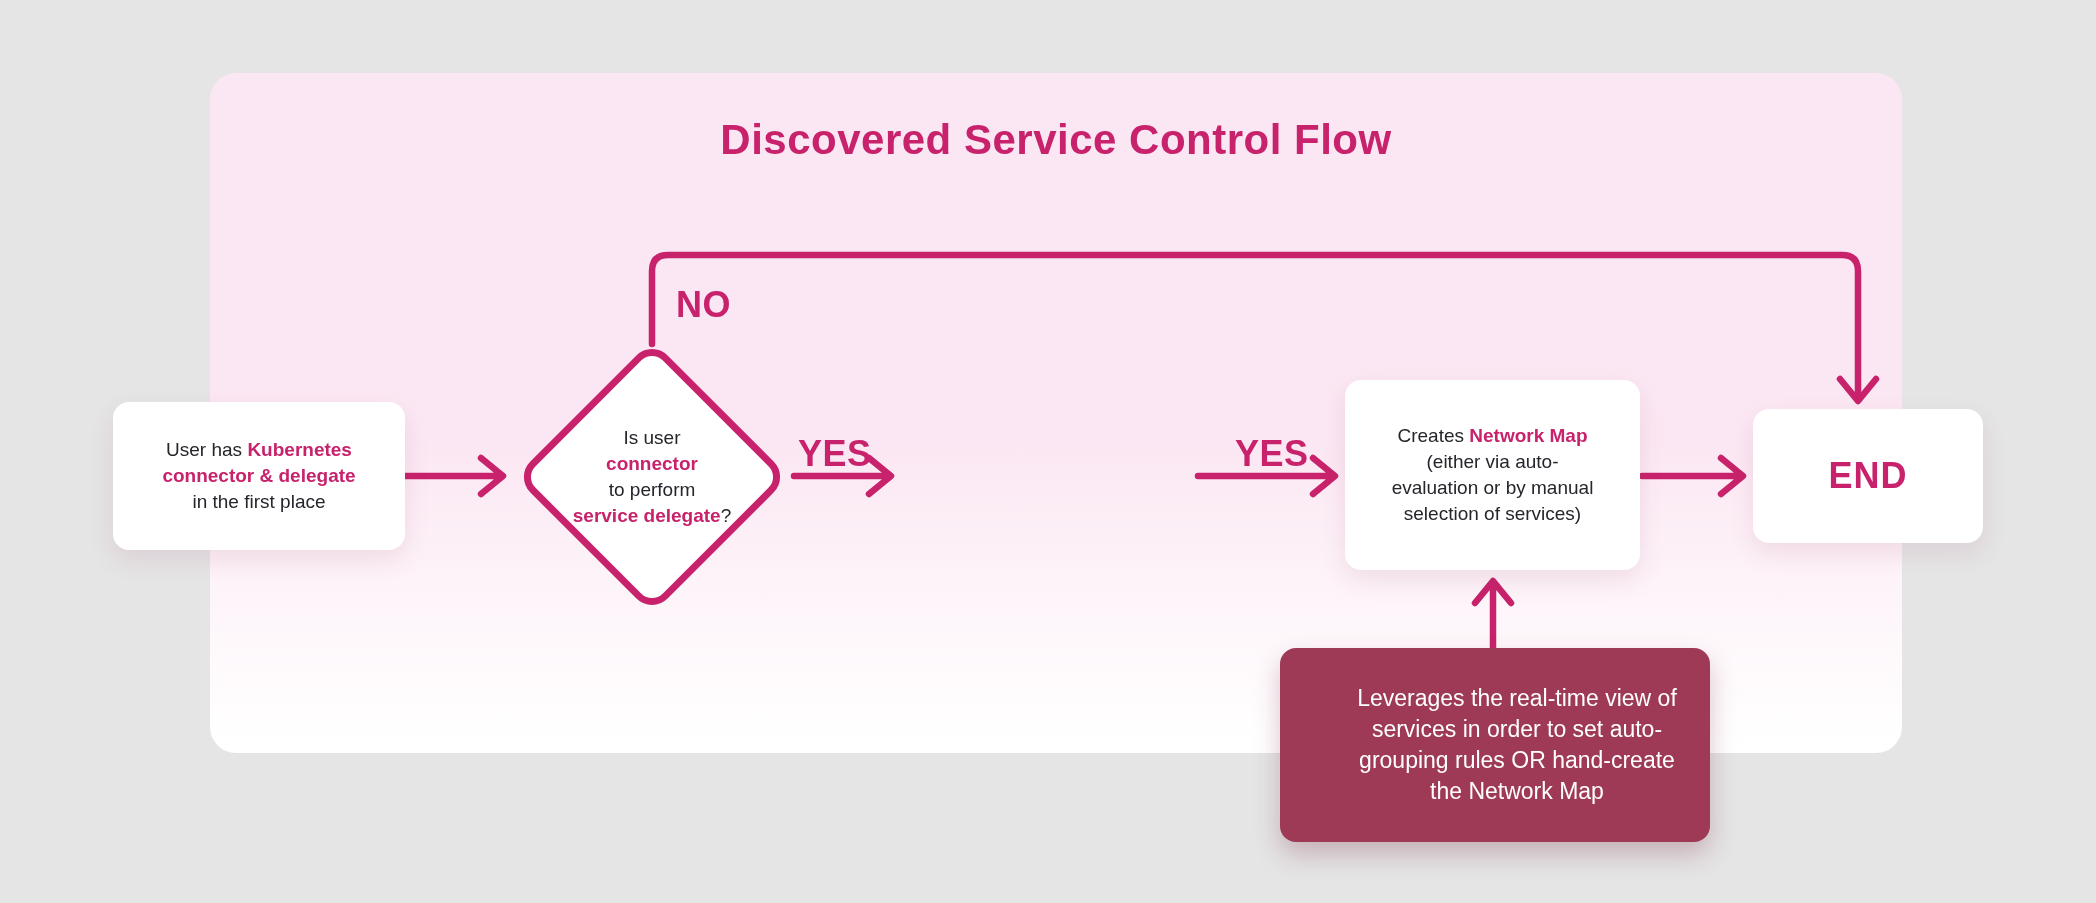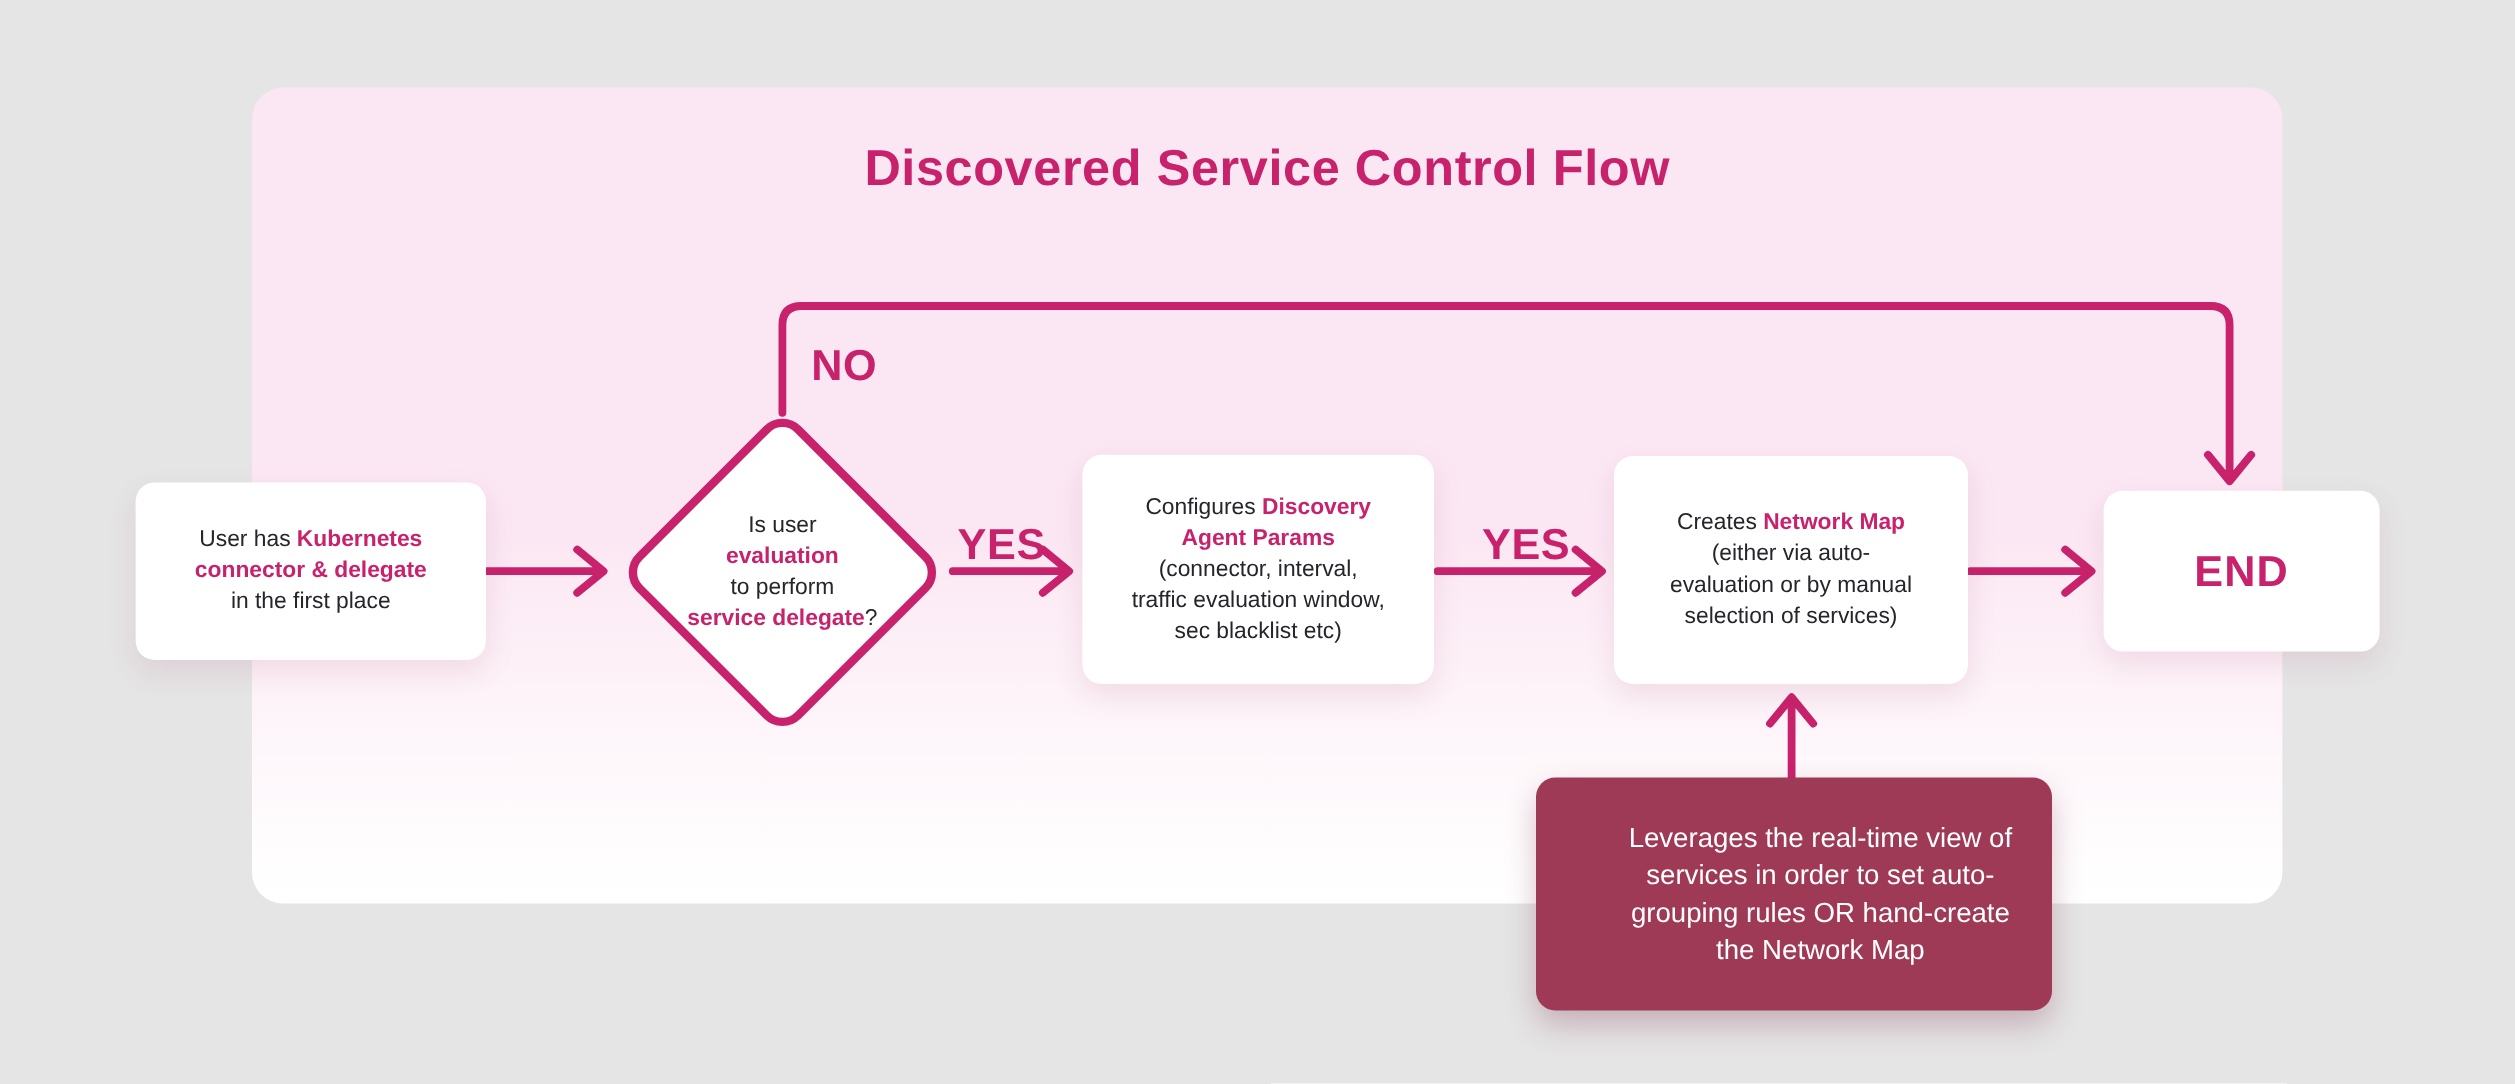--- a/index.html
+++ b/index.html
@@ -93,34 +93,25 @@
     <div>
         <div class="tline"><span>User has </span><span class="accent-strong">Kubernetes</span></div>
         <div class="tline"><span class="accent-strong">connector &amp; delegate</span></div>
         <div class="tline"><span>in the first place</span></div>
       </div>
   </div>
 
   <div class="diamond"></div>
   <div class="diamond-text">
       <div class="tline"><span>Is user</span></div>
-      <div class="tline"><span class="accent-strong">evaluation</span></div>
+      <div class="tline"><span class="accent-strong">connector</span></div>
       <div class="tline"><span>to perform</span></div>
       <div class="tline"><span class="accent-strong">service delegate</span><span>?</span></div>
     </div>
 
-  <div class="node node-configure">
-    <div>
-        <div class="tline"><span>Configures </span><span class="accent-strong">Discovery</span></div>
-        <div class="tline"><span class="accent-strong">Agent Params</span></div>
-        <div class="tline"><span>(connector, interval,</span></div>
-        <div class="tline"><span>traffic evaluation window,</span></div>
-        <div class="tline"><span>sec blacklist etc)</span></div>
-      </div>
-  </div>
 
   <div class="node node-network">
     <div>
         <div class="tline"><span>Creates </span><span class="accent-strong">Network Map</span></div>
         <div class="tline"><span>(either via auto-</span></div>
         <div class="tline"><span>evaluation or by manual</span></div>
         <div class="tline"><span>selection of services)</span></div>
       </div>
   </div>
 

